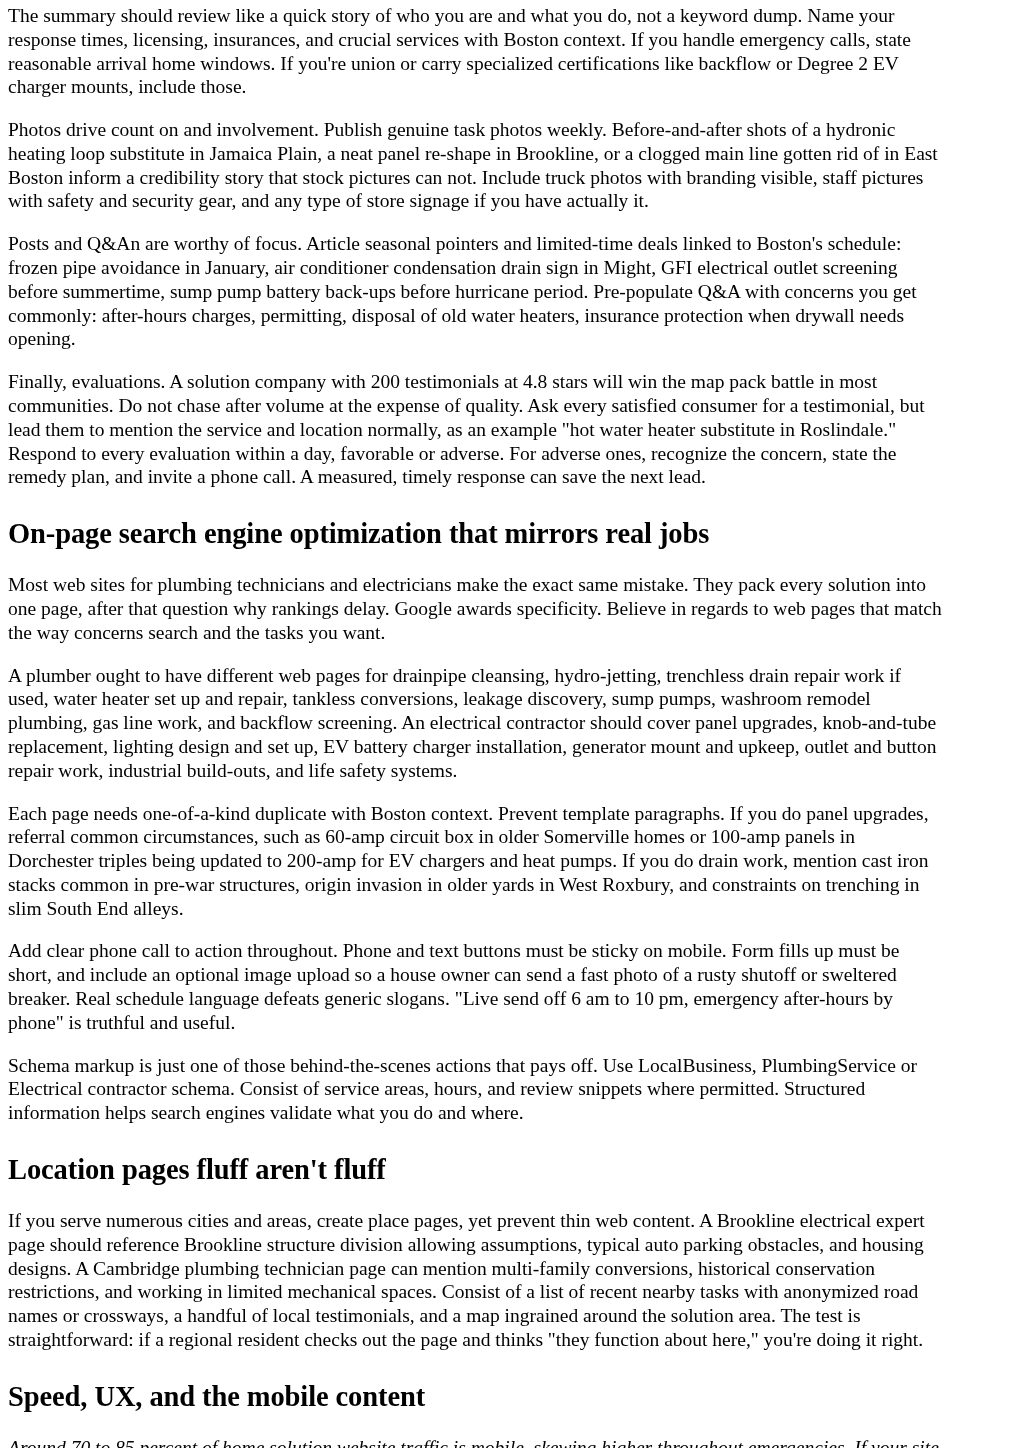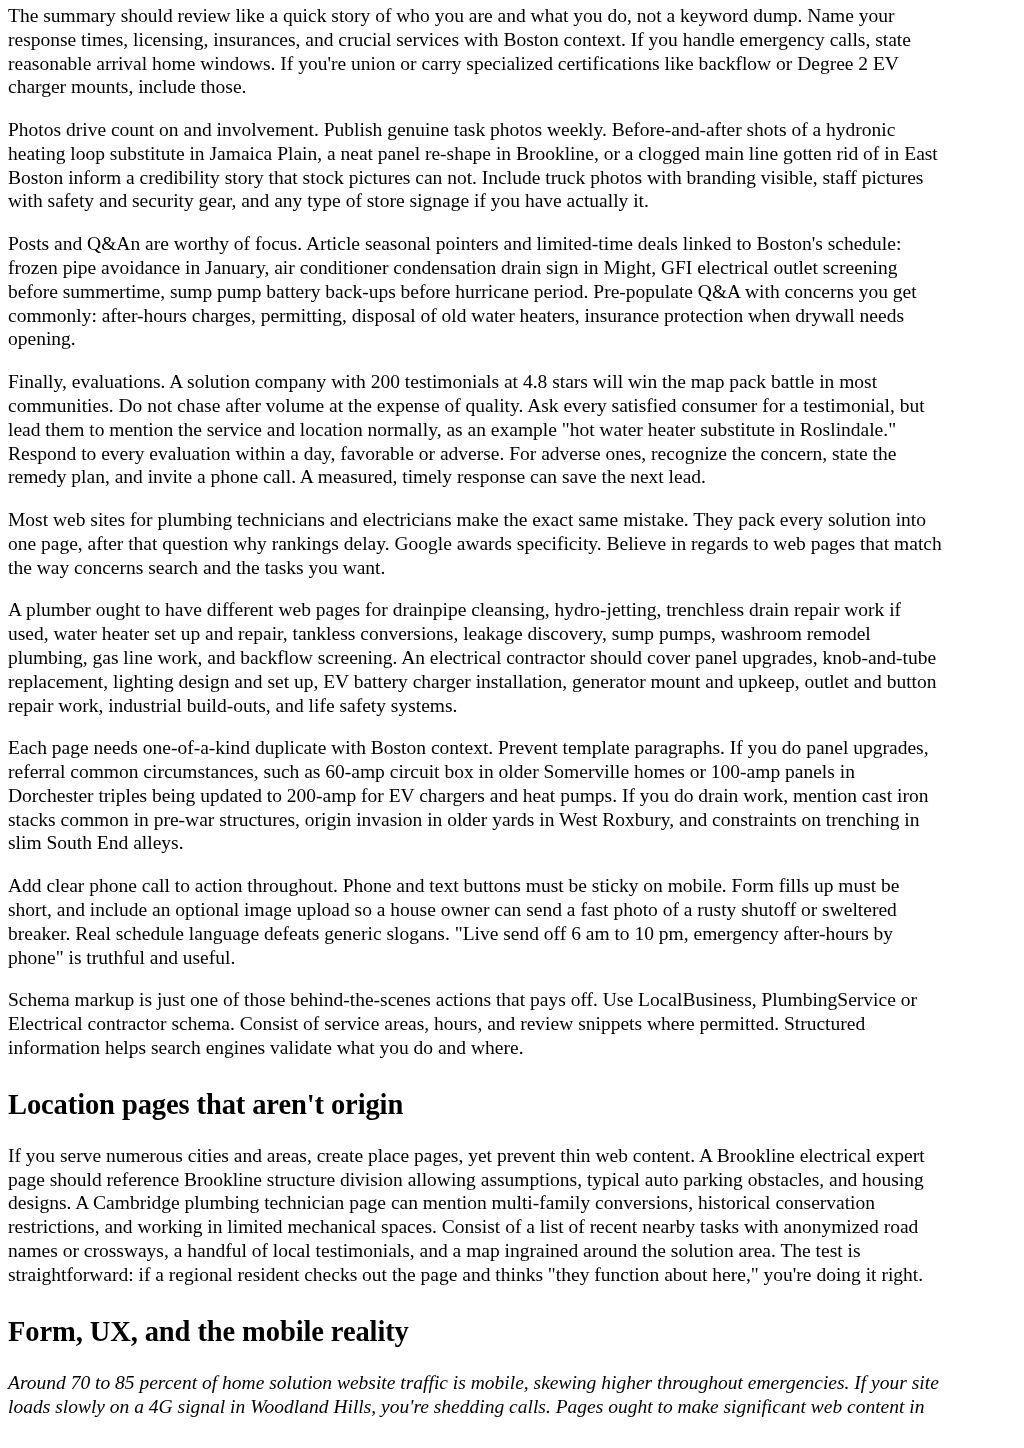--- a/index.html
+++ b/index.html
@@ -34,22 +34,23 @@
   .para:last-child { margin-bottom: 0; font-style: italic; }
 </style>
 </head>
 <body>
 
 <div class="page">
   <p class="para">The summary should review like a quick story of who you are and what you do, not a keyword dump. Name your response times, licensing, insurances, and crucial services with Boston context. If you handle emergency calls, state reasonable arrival home windows. If you're union or carry specialized certifications like backflow or Degree 2 EV charger mounts, include those.</p>
   <p class="para">Photos drive count on and involvement. Publish genuine task photos weekly. Before-and-after shots of a hydronic heating loop substitute in Jamaica Plain, a neat panel re-shape in Brookline, or a clogged main line gotten rid of in East Boston inform a credibility story that stock pictures can not. Include truck photos with branding visible, staff pictures with safety and security gear, and any type of store signage if you have actually it.</p>
   <p class="para">Posts and Q&amp;An are worthy of focus. Article seasonal pointers and limited-time deals linked to Boston's schedule: frozen pipe avoidance in January, air conditioner condensation drain sign in Might, GFI electrical outlet screening before summertime, sump pump battery back-ups before hurricane period. Pre-populate Q&amp;A with concerns you get commonly: after-hours charges, permitting, disposal of old water heaters, insurance protection when drywall needs opening.</p>
   <p class="para">Finally, evaluations. A solution company with 200 testimonials at 4.8 stars will win the map pack battle in most communities. Do not chase after volume at the expense of quality. Ask every satisfied consumer for a testimonial, but lead them to mention the service and location normally, as an example "hot water heater substitute in Roslindale." Respond to every evaluation within a day, favorable or adverse. For adverse ones, recognize the concern, state the remedy plan, and invite a phone call. A measured, timely response can save the next lead.</p>
+  <h2 class="heading">On-page search engine optimization that mirrors real jobs</h2>
   <p class="para">Most web sites for plumbing technicians and electricians make the exact same mistake. They pack every solution into one page, after that question why rankings delay. Google awards specificity. Believe in regards to web pages that match the way concerns search and the tasks you want.</p>
   <p class="para">A plumber ought to have different web pages for drainpipe cleansing, hydro-jetting, trenchless drain repair work if used, water heater set up and repair, tankless conversions, leakage discovery, sump pumps, washroom remodel plumbing, gas line work, and backflow screening. An electrical contractor should cover panel upgrades, knob-and-tube replacement, lighting design and set up, EV battery charger installation, generator mount and upkeep, outlet and button repair work, industrial build-outs, and life safety systems.</p>
   <p class="para">Each page needs one-of-a-kind duplicate with Boston context. Prevent template paragraphs. If you do panel upgrades, referral common circumstances, such as 60-amp circuit box in older Somerville homes or 100-amp panels in Dorchester triples being updated to 200-amp for EV chargers and heat pumps. If you do drain work, mention cast iron stacks common in pre-war structures, origin invasion in older yards in West Roxbury, and constraints on trenching in slim South End alleys.</p>
   <p class="para">Add clear phone call to action throughout. Phone and text buttons must be sticky on mobile. Form fills up must be short, and include an optional image upload so a house owner can send a fast photo of a rusty shutoff or sweltered breaker. Real schedule language defeats generic slogans. "Live send off 6 am to 10 pm, emergency after-hours by phone" is truthful and useful.</p>
   <p class="para">Schema markup is just one of those behind-the-scenes actions that pays off. Use LocalBusiness, PlumbingService or Electrical contractor schema. Consist of service areas, hours, and review snippets where permitted. Structured information helps search engines validate what you do and where.</p>
-  <h2 class="heading">Location pages that aren't origin</h2>
+  <h2 class="heading">Location pages fluff aren't fluff</h2>
   <p class="para">If you serve numerous cities and areas, create place pages, yet prevent thin web content. A Brookline electrical expert page should reference Brookline structure division allowing assumptions, typical auto parking obstacles, and housing designs. A Cambridge plumbing technician page can mention multi-family conversions, historical conservation restrictions, and working in limited mechanical spaces. Consist of a list of recent nearby tasks with anonymized road names or crossways, a handful of local testimonials, and a map ingrained around the solution area. The test is straightforward: if a regional resident checks out the page and thinks "they function about here," you're doing it right.</p>
-  <h2 class="heading">Form, UX, and the mobile reality</h2>
+  <h2 class="heading">Speed, UX, and the mobile content</h2>
   <p class="para">Around 70 to 85 percent of home solution website traffic is mobile, skewing higher throughout emergencies. If your site loads slowly on a 4G signal in Woodland Hills, you're shedding calls. Pages ought to make significant web content in</p>
 </div>
 
 </body></html>

